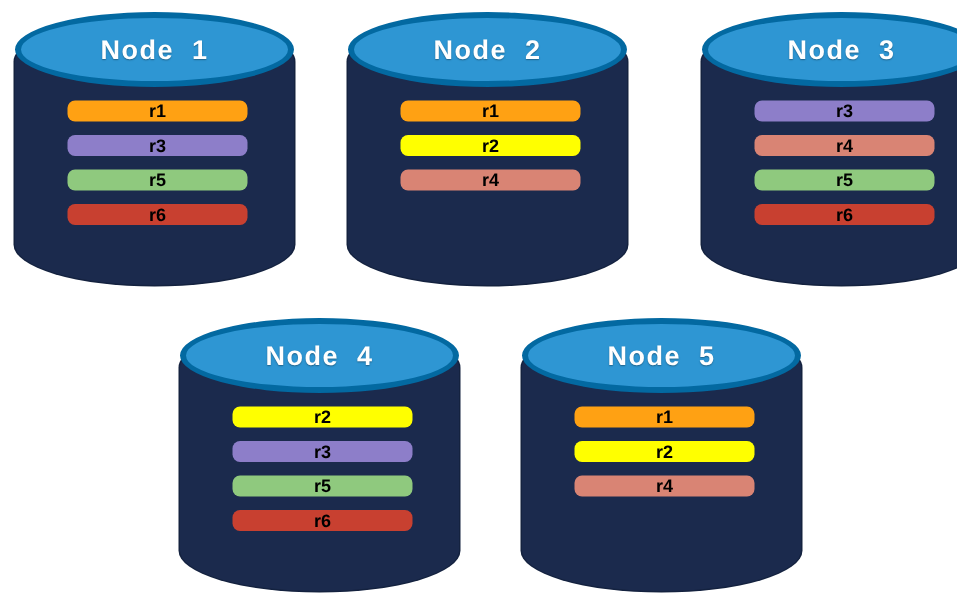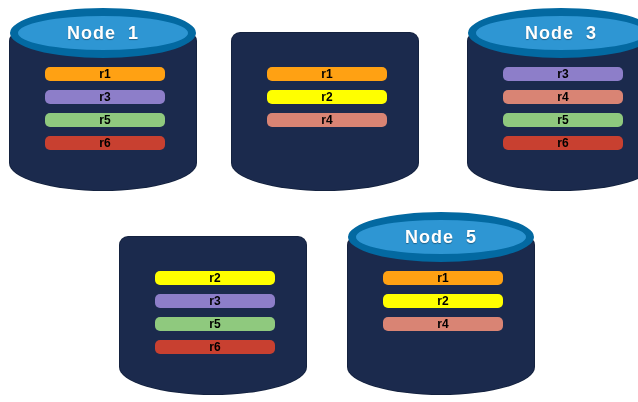--- a/index.html
+++ b/index.html
@@ -30,21 +30,21 @@
     border-radius: 8px 8px 50% 50% / 8px 8px 27px 27px;
     box-shadow: 0 0 0 1px #14223F;
   }
   .cyl-top {
     position: absolute;
     left: 0;
     top: 0;
     width: 186px;
     height: 50px;
     background: #2E96D3;
-    border: 8px solid #0369a1;
+    border: 4px solid #0369a1;
     border-radius: 50%;
     box-sizing: border-box;
     display: flex;
     align-items: center;
     justify-content: center;
   }
   .node-title {
     color: #ffffff;
     font-size: 18px;
     font-weight: bold;
@@ -89,20 +89,23 @@
     <div class="bars">
       <div class="bar" style="background: rgb(255, 161, 19);">r1</div>
       <div class="bar" style="background: rgb(141, 126, 201);">r3</div>
       <div class="bar" style="background: rgb(143, 201, 126);">r5</div>
       <div class="bar" style="background: rgb(200, 64, 48);">r6</div>
     </div>
   </div>
 
   <div class="cylinder pos-n2">
     <div class="cyl-body"></div>
+    <div class="cyl-top">
+      <span class="node-title">Node  2</span>
+    </div>
     <div class="bars">
       <div class="bar" style="background: rgb(255, 161, 19);">r1</div>
       <div class="bar" style="background: rgb(255, 255, 0);">r2</div>
       <div class="bar" style="background: rgb(217, 132, 116);">r4</div>
     </div>
   </div>
 
   <div class="cylinder pos-n3">
     <div class="cyl-body"></div>
     <div class="cyl-top">
@@ -111,20 +114,23 @@
     <div class="bars">
       <div class="bar" style="background: rgb(141, 126, 201);">r3</div>
       <div class="bar" style="background: rgb(217, 132, 116);">r4</div>
       <div class="bar" style="background: rgb(143, 201, 126);">r5</div>
       <div class="bar" style="background: rgb(200, 64, 48);">r6</div>
     </div>
   </div>
 
   <div class="cylinder pos-n4">
     <div class="cyl-body"></div>
+    <div class="cyl-top">
+      <span class="node-title">Node  4</span>
+    </div>
     <div class="bars">
       <div class="bar" style="background: rgb(255, 255, 0);">r2</div>
       <div class="bar" style="background: rgb(141, 126, 201);">r3</div>
       <div class="bar" style="background: rgb(143, 201, 126);">r5</div>
       <div class="bar" style="background: rgb(200, 64, 48);">r6</div>
     </div>
   </div>
 
   <div class="cylinder pos-n5">
     <div class="cyl-body"></div>

